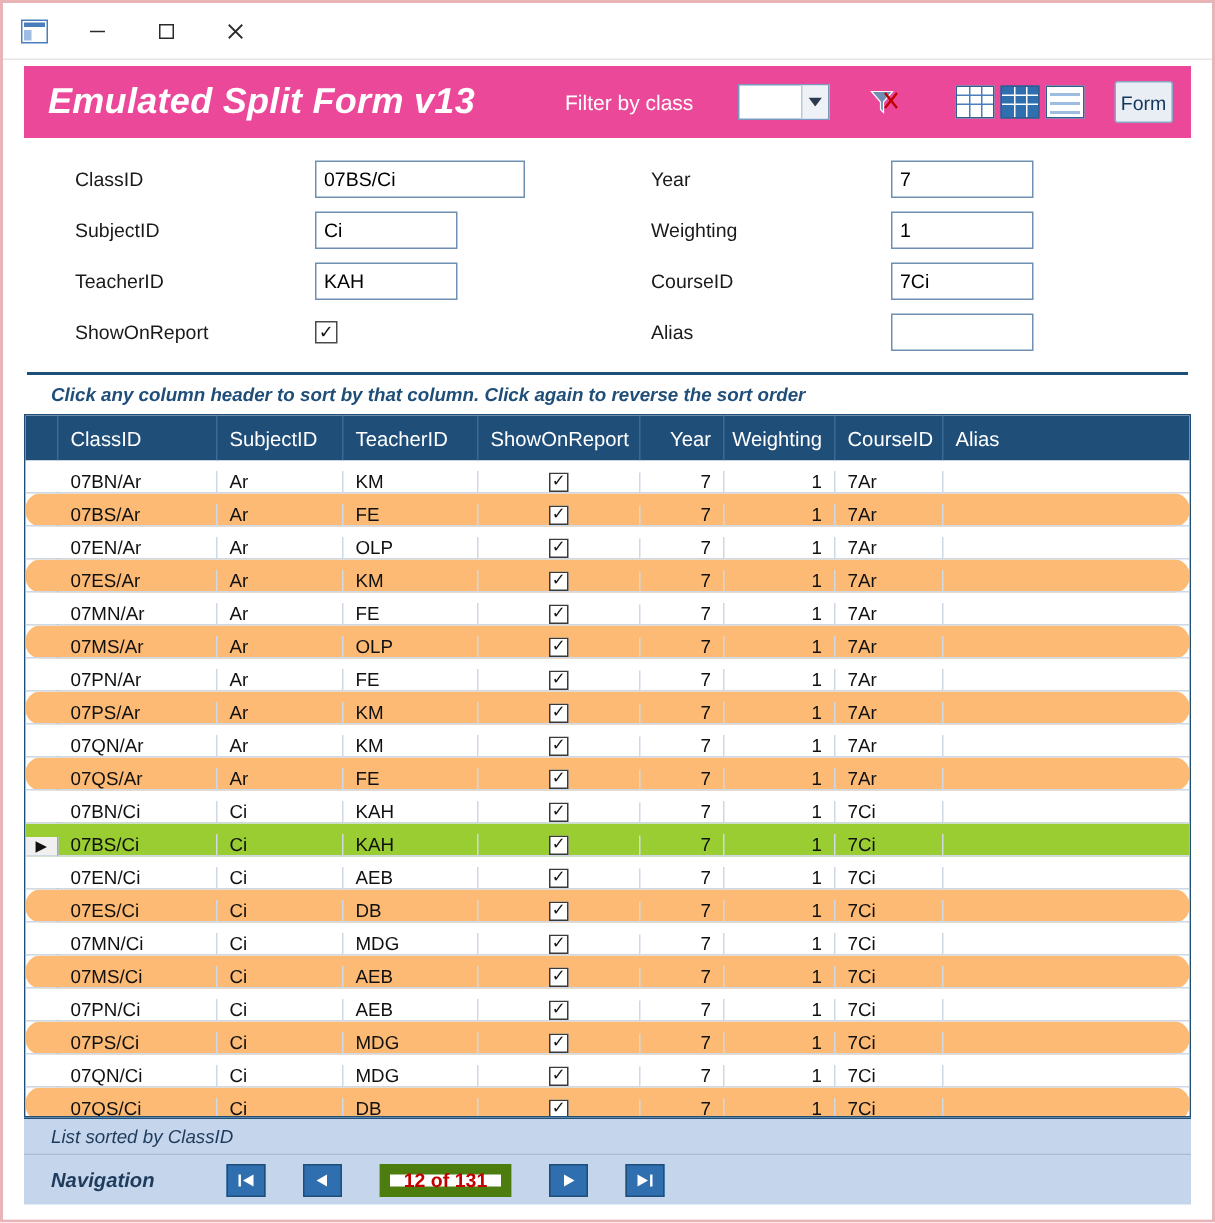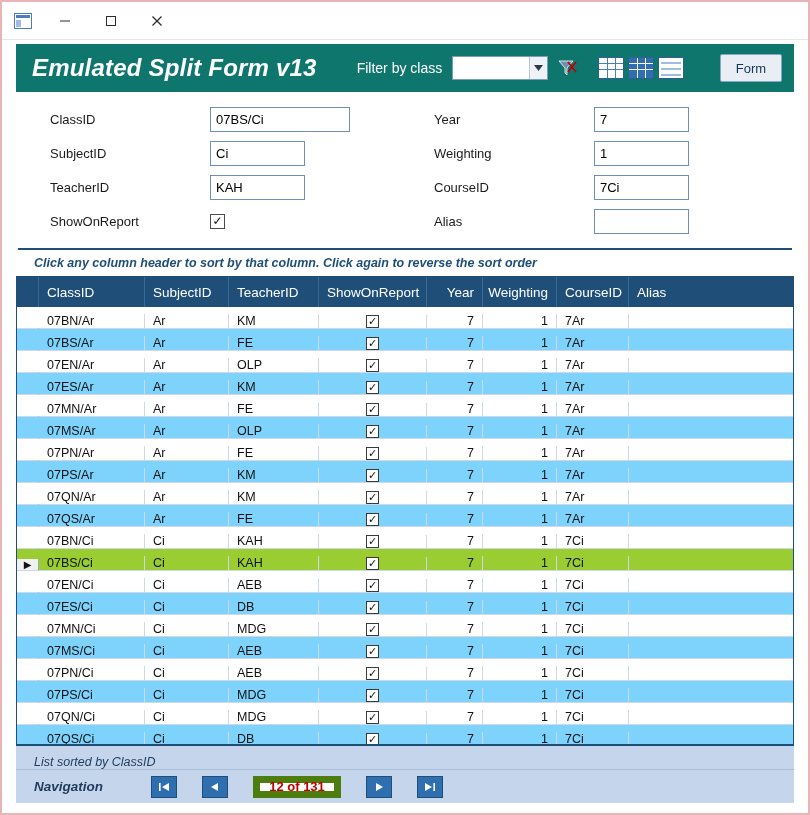--- a/index.html
+++ b/index.html
@@ -58,25 +58,26 @@
   .form-body {
     flex: 1 1 auto;
     padding: 0 14px 10px 14px;
     display: flex; flex-direction: column;
     background: #fff;
     overflow: hidden;
   }
   
   .header-band {
     height: 48px;
-    background: #0f766e;
+    background: #ec4899;
     display: flex; align-items: center;
     padding: 0 12px 0 16px;
     margin-top: 4px;
     flex: 0 0 48px;
+    gap: 20px;
   }
   .header-title {
     color: #ffffff;
     font-size: 24px;
     font-weight: bold;
     font-style: italic;
     letter-spacing: 0.2px;
     flex: 0 0 auto;
     margin-right: 40px;
   }
@@ -181,21 +182,21 @@
     align-items: stretch;
   }
   .sheet-head .cell {
     display: flex; align-items: center;
     font-size: 13.5px;
     padding: 0 8px;
     border-right: 1px solid #3a6b98;
   }
   .sheet-body { flex: 1 1 auto; overflow: hidden; background: #fff; }
   .row { display: flex; height: 22px; align-items: flex-end; font-size: 12.5px; color: #111; }
-  .row.alt { background: #7dd3fc; }
+  .row.alt { background: #fdba74; border-radius: 10px; }
   .row.sel { background: #9acd32; }
   .row .cell {
     display: flex; align-items: center;
     padding: 0 8px;
     border-right: 1px solid #cfd9e6;
     border-bottom: 1px solid #cfd9e6;
     overflow: hidden; white-space: nowrap;
   }
   .row .cell.num { justify-content: flex-end; }
   .row .cell.mid { justify-content: center; }
@@ -223,21 +224,21 @@
   .sheet-head .h-show  { width: 108px; flex: 0 0 108px; }
   .sheet-head .h-year  { width: 56px; flex: 0 0 56px; justify-content: flex-end; }
   .sheet-head .h-weight{ width: 74px; flex: 0 0 74px; justify-content: flex-end; }
   .sheet-head .h-course{ width: 72px; flex: 0 0 72px; }
   .sheet-head .h-alias { flex: 1 1 auto; border-right: none; }
   
   .status-bar {
     height: 24px; flex: 0 0 24px;
     background: #c5d6ec;
     border-top: 1px solid #1f4e79;
-    display: flex; align-items: flex-end;
+    display: flex; align-items: center;
     padding-left: 18px;
     font-size: 12.5px; font-style: italic; color: #1f3b5c;
   }
   .nav-bar {
     height: 34px; flex: 0 0 34px;
     background: #c5d6ec;
     display: flex; align-items: center;
     padding-left: 18px;
     gap: 25px;
     border-top: 1px solid #a8bdd8;

